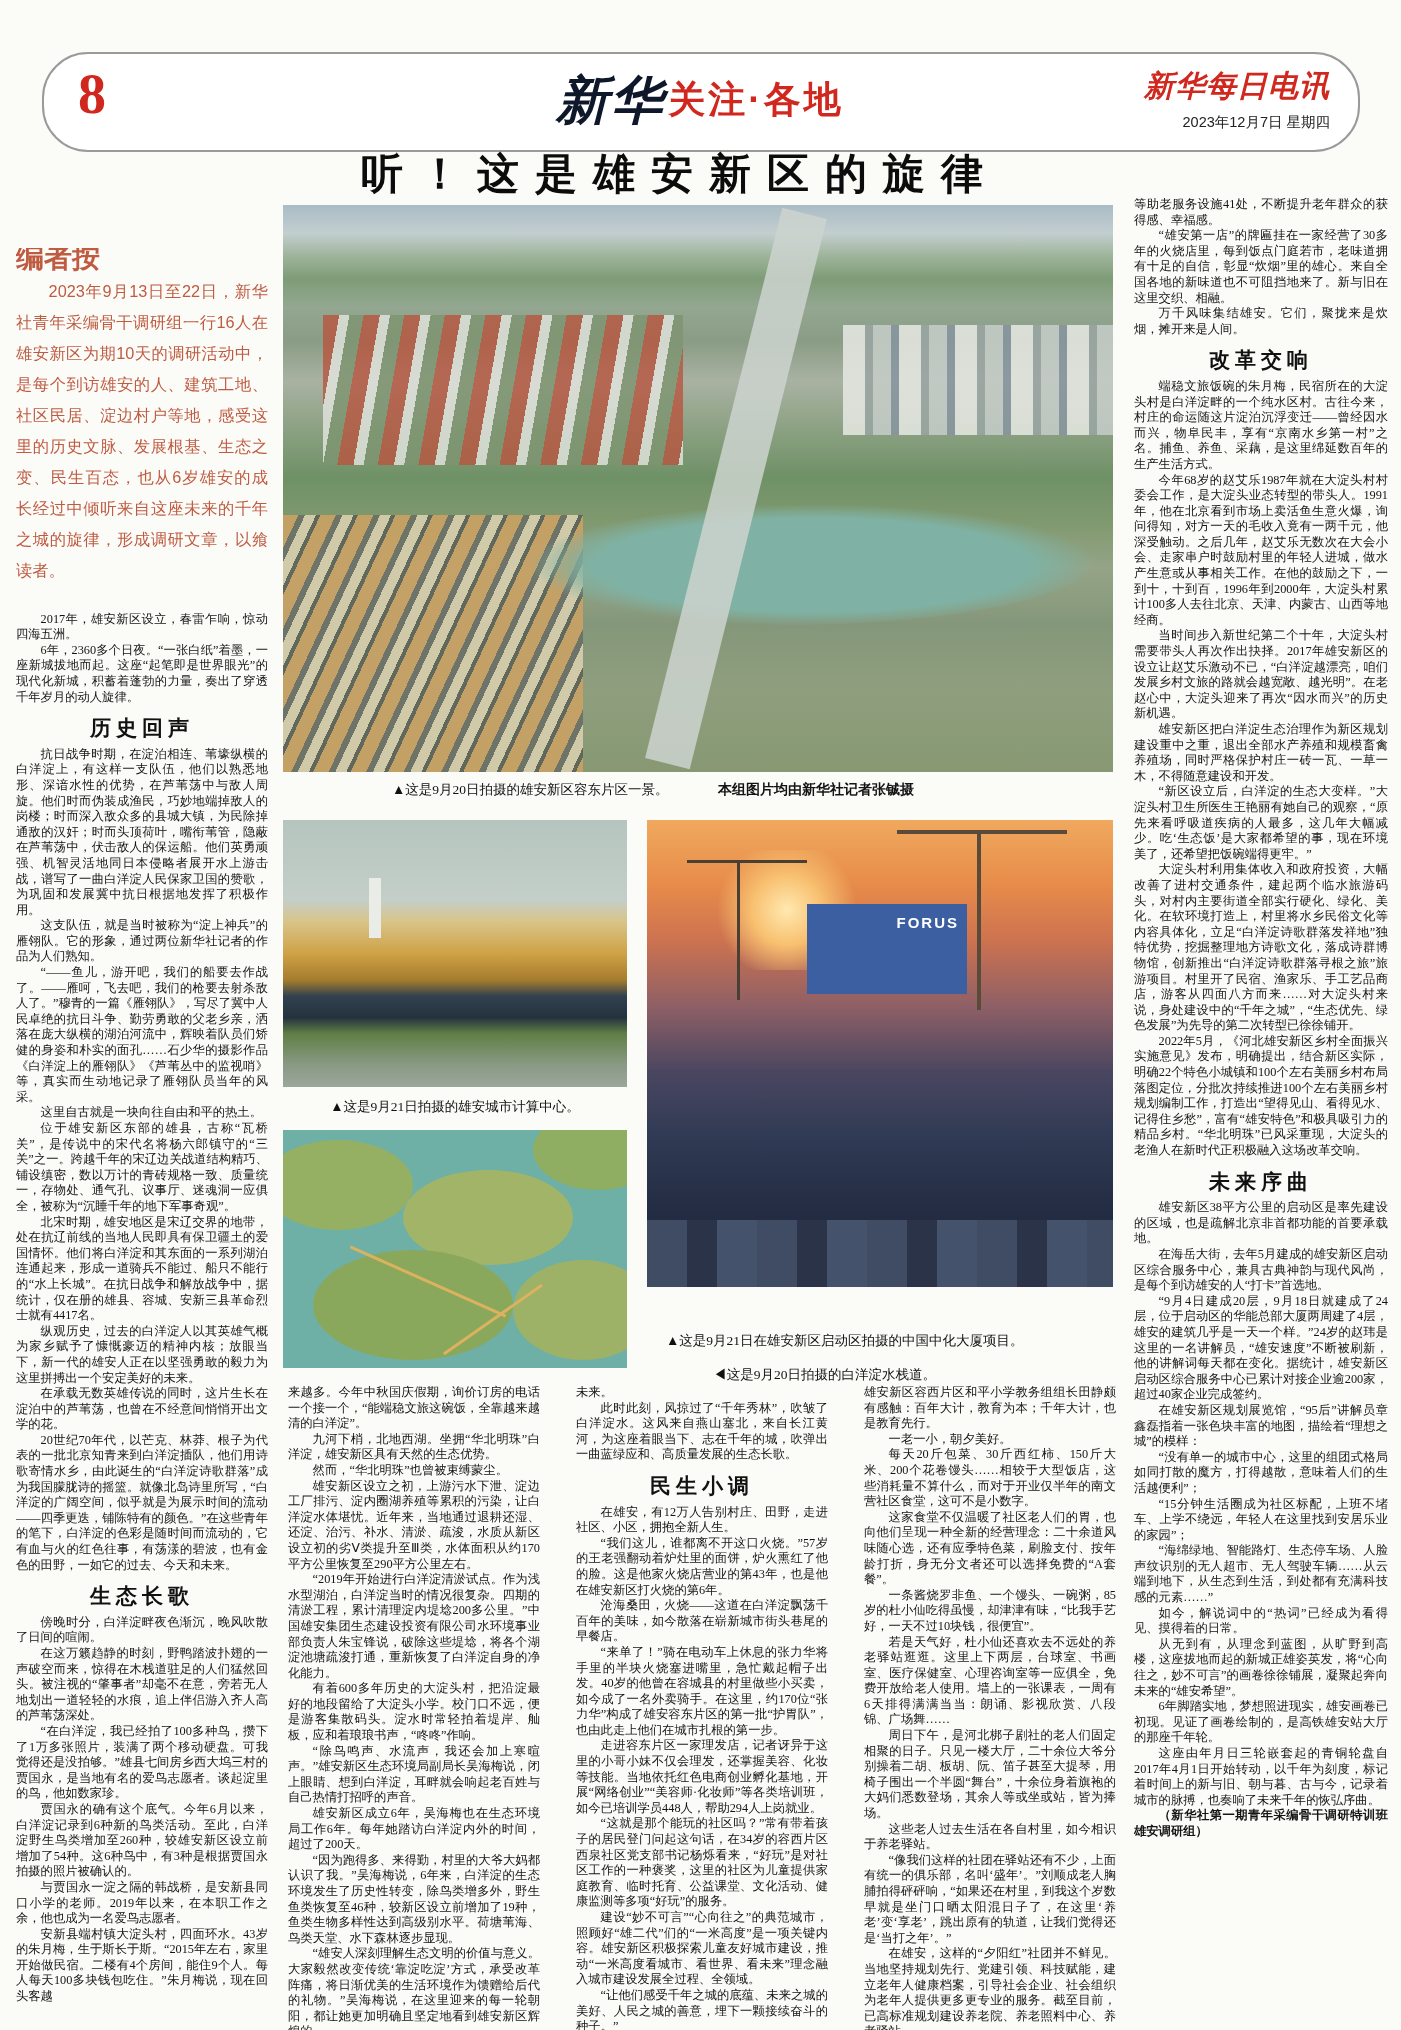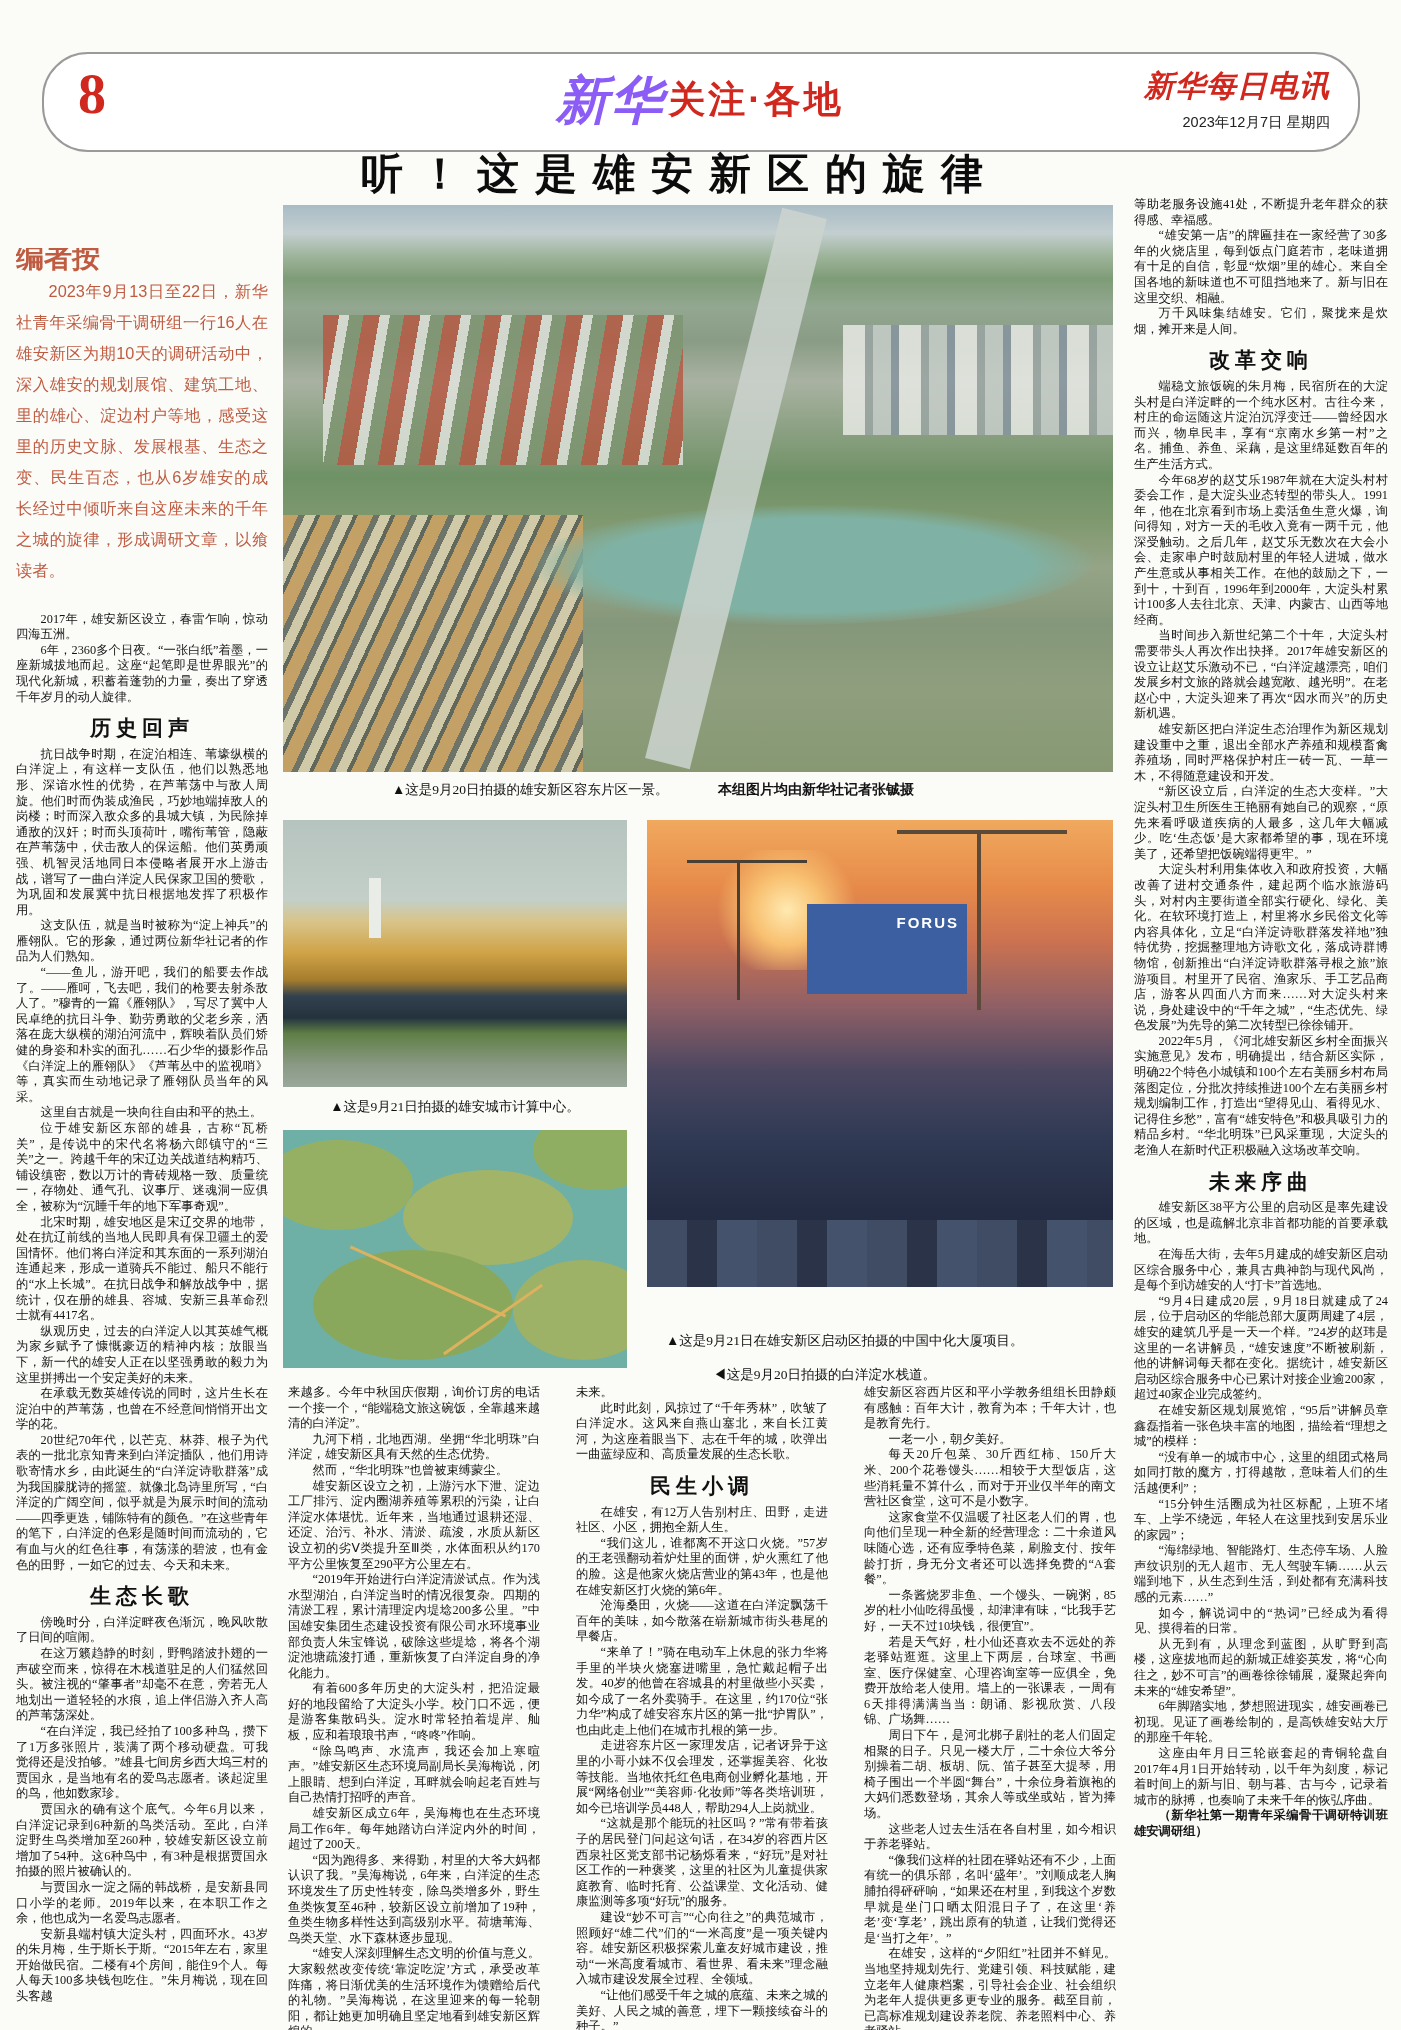--- a/index.html
+++ b/index.html
@@ -7,21 +7,21 @@
        font-family:"Liberation Serif",serif;color:#141414;overflow:hidden;}
   .abs{position:absolute;}
 
   
   .masthead-box{left:42px;top:52px;width:1314px;height:96px;border:2px solid #9a9a9a;
     border-radius:46px;background:#fff;}
   .page-num{left:78px;top:62px;font-size:56px;font-weight:bold;color:#d0281e;
     font-family:"Liberation Serif",serif;}
   .brand-center{left:420px;top:66px;width:560px;text-align:center;white-space:nowrap;}
   .brand-script{font-family:"DejaVu Serif",serif;font-style:italic;font-weight:bold;
-    font-size:52px;color:#8b5cf6;letter-spacing:2px;}
+    font-size:52px;color:#0f172a;letter-spacing:2px;}
   .section-title{font-family:"Liberation Sans",sans-serif;font-weight:bold;
     font-size:37px;color:#d0281e;letter-spacing:3px;vertical-align:6px;}
   .masthead-right{left:1020px;top:66px;width:310px;text-align:right;}
   .masthead-script{font-family:"DejaVu Serif",serif;font-style:italic;font-weight:bold;
     font-size:30px;color:#d0281e;letter-spacing:1px;white-space:nowrap;}
   .date-line{font-family:"Liberation Sans",sans-serif;font-size:14.5px;color:#222;margin-top:6px;}
 
   
   .headline{left:230px;top:146px;width:900px;text-align:center;font-size:42px;
     font-weight:bold;letter-spacing:16px;color:#0c0c0c;font-family:"Liberation Serif",serif;
@@ -163,21 +163,21 @@
 <div class="abs caption cap1">▲这是9月20日拍摄的雄安新区容东片区一景。</div>
 <div class="abs credit">本组图片均由新华社记者张铖摄</div>
 <div class="abs caption cap2">▲这是9月21日拍摄的雄安城市计算中心。</div>
 <div class="abs caption cap3">
   <p>▲这是9月21日在雄安新区启动区拍摄的中国中化大厦项目。</p>
   <p class="second">◀这是9月20日拍摄的白洋淀水栈道。</p>
 </div>
 
 <div class="abs col colL">
   <div class="ed-label">编者按</div>
-  <div class="ed-text">2023年9月13日至22日，新华社青年采编骨干调研组一行16人在雄安新区为期10天的调研活动中，深入雄安的规划展馆、建筑工地、里的雄心、淀边村户等地，感受这里的历史文脉、发展根基、生态之变、民生百态，也从6岁雄安的成长经过中倾听来自这座未来的千年之城的旋律，形成调研文章，以飨读者。</div>
+  <div class="ed-text">2023年9月13日至22日，新华社青年采编骨干调研组一行16人在雄安新区为期10天的调研活动中，是每个到访雄安的人、建筑工地、社区民居、淀边村户等地，感受这里的历史文脉、发展根基、生态之变、民生百态，也从6岁雄安的成长经过中倾听来自这座未来的千年之城的旋律，形成调研文章，以飨读者。</div>
   <div>
       <p class="para">2017年，雄安新区设立，春雷乍响，惊动四海五洲。</p>
       <p class="para">6年，2360多个日夜。“一张白纸”着墨，一座新城拔地而起。这座“起笔即是世界眼光”的现代化新城，积蓄着蓬勃的力量，奏出了穿透千年岁月的动人旋律。</p>
       <div class="col-head">历史回声</div>
       <p class="para">抗日战争时期，在淀泊相连、苇壕纵横的白洋淀上，有这样一支队伍，他们以熟悉地形、深谙水性的优势，在芦苇荡中与敌人周旋。他们时而伪装成渔民，巧妙地端掉敌人的岗楼；时而深入敌众多的县城大镇，为民除掉通敌的汉奸；时而头顶荷叶，嘴衔苇管，隐蔽在芦苇荡中，伏击敌人的保运船。他们英勇顽强、机智灵活地同日本侵略者展开水上游击战，谱写了一曲白洋淀人民保家卫国的赞歌，为巩固和发展冀中抗日根据地发挥了积极作用。</p>
       <p class="para">这支队伍，就是当时被称为“淀上神兵”的雁翎队。它的形象，通过两位新华社记者的作品为人们熟知。</p>
       <p class="para">“——鱼儿，游开吧，我们的船要去作战了。——雁呵，飞去吧，我们的枪要去射杀敌人了。”穆青的一篇《雁翎队》，写尽了冀中人民卓绝的抗日斗争、勤劳勇敢的父老乡亲，洒落在庞大纵横的湖泊河流中，辉映着队员们矫健的身姿和朴实的面孔……石少华的摄影作品《白洋淀上的雁翎队》《芦苇丛中的监视哨》等，真实而生动地记录了雁翎队员当年的风采。</p>
       <p class="para">这里自古就是一块向往自由和平的热土。</p>
       <p class="para">位于雄安新区东部的雄县，古称“瓦桥关”，是传说中的宋代名将杨六郎镇守的“三关”之一。跨越千年的宋辽边关战道结构精巧、铺设缜密，数以万计的青砖规格一致、质量统一，存物处、通气孔、议事厅、迷魂洞一应俱全，被称为“沉睡千年的地下军事奇观”。</p>
       <p class="para">北宋时期，雄安地区是宋辽交界的地带，处在抗辽前线的当地人民即具有保卫疆土的爱国情怀。他们将白洋淀和其东面的一系列湖泊连通起来，形成一道骑兵不能过、船只不能行的“水上长城”。在抗日战争和解放战争中，据统计，仅在册的雄县、容城、安新三县革命烈士就有4417名。</p>

